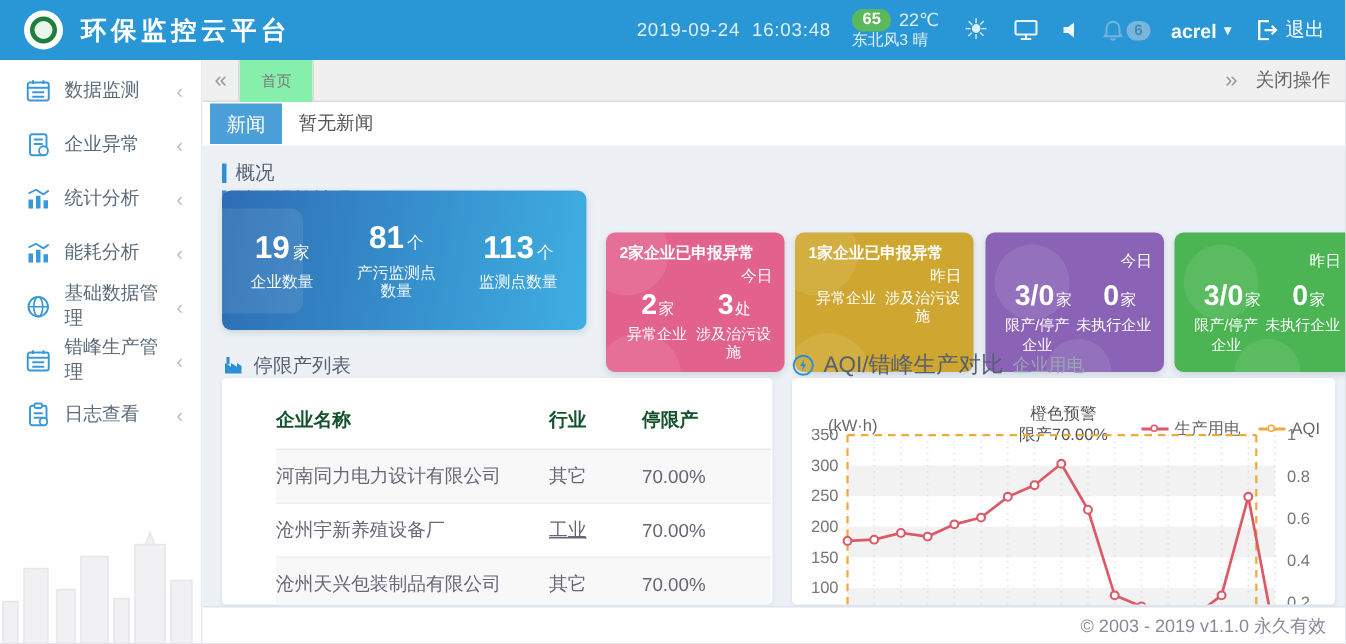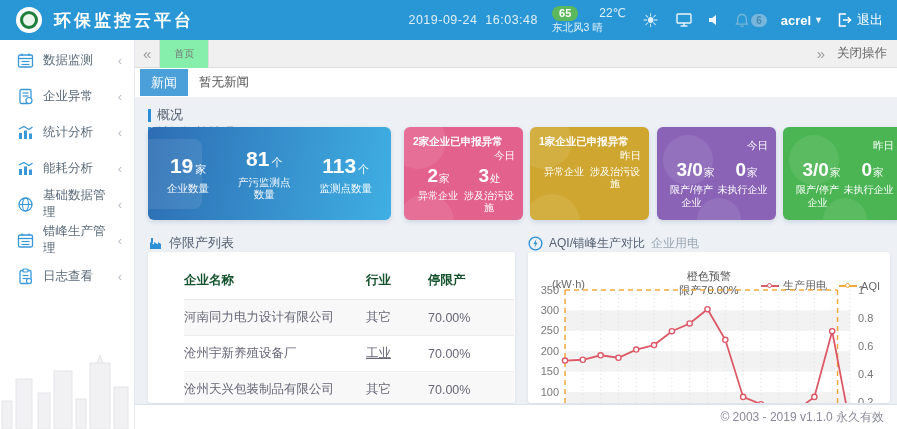--- a/index.html
+++ b/index.html
@@ -8,21 +8,21 @@
   .app { position:relative; width:897px; height:429px; background:#fff; overflow:hidden; }
 
   
   .header { position:absolute; left:0; top:0; width:897px; height:40px; background:#2997d5; display:flex; align-items:center; z-index:30; }
   .logo { width:26px; height:26px; border-radius:50%; background:#fff; margin-left:16px; display:flex; align-items:center; justify-content:center; flex:0 0 auto; }
   .logo-inner { width:18px; height:18px; border-radius:50%; border:3px solid #1e7e3c; background:#eaf6ec; }
   .app-title { color:#fff; font-size:17px; font-weight:bold; letter-spacing:3px; margin-left:12px; }
   .hdr-right { margin-left:auto; display:flex; align-items:center; gap:14px; padding-right:14px; }
   .hdr-datetime { color:rgba(255,255,255,.85); font-size:12.5px; letter-spacing:.5px; }
   .weather { display:flex; flex-direction:column; line-height:1.25; font-size:10.5px; color:rgba(255,255,255,.85); }
-  .weather-top { display:flex; align-items:flex-end; gap:21px; }
+  .weather-top { display:flex; align-items:flex-end; gap:5px; }
   .aqi-badge { background:#5cb85c; color:#fff; font-size:11px; font-weight:bold; border-radius:9px; padding:1px 7px; }
   .temp { font-size:12px; }
   .sun-icon { color:rgba(255,255,255,.85); font-size:19px; margin:0 2px; }
   .hdr-ico { display:flex; align-items:center; }
   .hdr-ico svg { display:block; }
   .bell-wrap { display:flex; align-items:center; gap:2px; opacity:.45; }
   .bell-badge { background:#d8dee4; color:#6a7b8a; font-size:10px; border-radius:8px; padding:1px 5px; font-weight:bold; }
   .user { color:#fff; font-size:13px; font-weight:bold; display:flex; align-items:center; gap:3px; cursor:pointer; }
   .caret { font-size:9px; color:rgba(255,255,255,.9); }
   .logout { display:flex; align-items:center; gap:5px; color:#fff; font-size:13px; cursor:pointer; }
@@ -56,21 +56,21 @@
 
   
   .cards-row { position:absolute; top:30px; left:13px; display:flex; }
   .card { border-radius:6px; color:#fff; position:relative; overflow:hidden; height:93px; box-shadow:0 2px 5px rgba(60,90,130,.18); }
   .wm { position:absolute; border-radius:50%; background:rgba(255,255,255,.09); }
   .card-blue { width:243px; background:linear-gradient(100deg,#2d6db3 0%,#3fafe3 100%); display:flex; align-items:center; justify-content:space-around; padding:0 6px; }
   .stat { text-align:center; line-height:1.2; position:relative; }
   .stat .num { font-size:21px; font-weight:bold; }
   .stat .unit { font-size:11px; margin-left:2px; }
   .stat .lbl { font-size:10.5px; margin-top:4px; opacity:.95; }
-  .card-sm { width:119px; padding:8px 8px 6px 9px; }
+  .card-sm { width:119px; padding:8px 8px 6px 9px;margin-top:28px; }
   .card-sm .headline { font-size:10.5px; font-weight:bold; line-height:1.2; }
   .card-sm .day { text-align:right; font-size:10.5px; margin-top:1px; }
   .card-sm .nums { display:flex; justify-content:space-around; margin-top:2px; position:relative; }
   .card-sm .labels { display:flex; justify-content:space-around; font-size:10px; margin-top:3px; text-align:center; line-height:1.25; position:relative; }
   .num-pair .num { font-size:19px; font-weight:bold; }
   .num-pair .unit { font-size:10.5px; margin-left:1px; }
   .card-pink { background:#e3618d; margin-left:13px; }
   .card-gold { background:#cfa62f; margin-left:7px; }
   .card-purple { background:#8a63b7; margin-left:8px; }
   .card-green { background:#4ab552; margin-left:7px; }
@@ -362,21 +362,21 @@
               <path d="M2 13 V6 l4 2.5 V6 l4 2.5 V6 l3 2 v5 z" fill="#2d8fd6"></path>
               <rect x="3" y="2" width="2" height="5" fill="#2d8fd6"></rect>
             </svg>
           <span style="font-size:13px;color:#556070;">停限产列表</span>
         </div>
         <div style="display:flex;align-items:center;">
           <svg class="t-icon" viewBox="0 0 16 16">
               <circle cx="8" cy="8" r="6.8" fill="none" stroke="#2d8fd6" stroke-width="1.4"></circle>
               <polygon points="8.8,3.5 5.8,8.6 7.8,8.6 7,12.5 10.2,7.2 8.2,7.2" fill="#2d8fd6"></polygon>
             </svg>
-          <span style="font-size:12px;color:#556070;">AQI/错峰生产对比</span>
+          <span style="font-size:15px;color:#556070;">AQI/错峰生产对比</span>
           <span class="sub">企业用电</span>
         </div>
       </div>
 
       <div class="panel panel-table">
         <table class="limits">
           <thead>
             <tr>
               <th class="col-name">企业名称</th>
               <th class="col-ind">行业</th>

